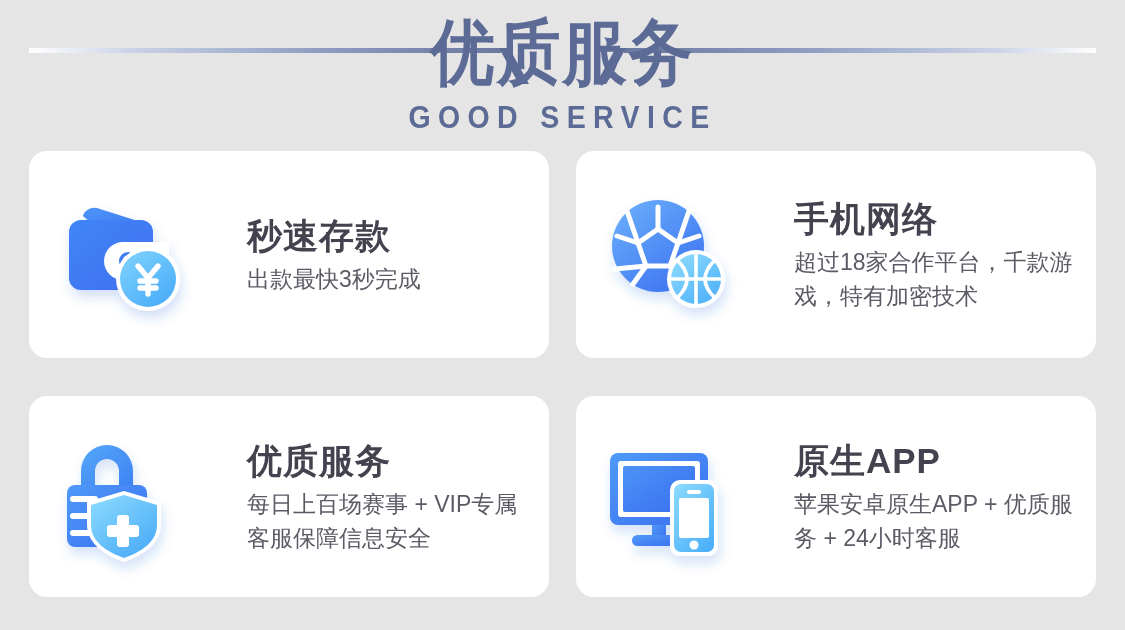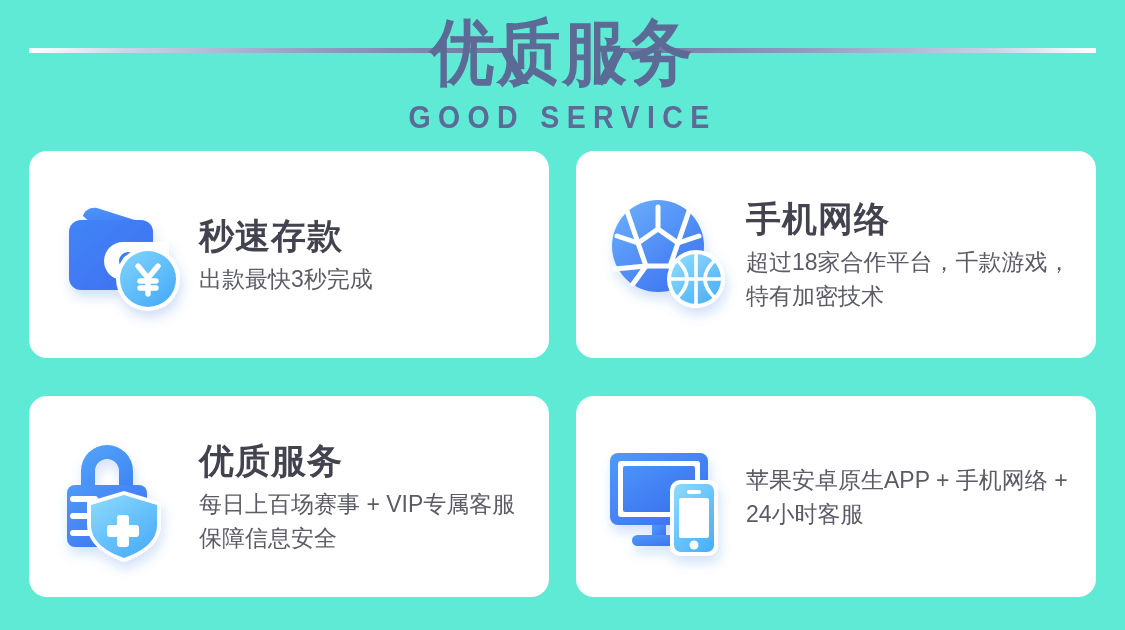--- a/index.html
+++ b/index.html
@@ -2,21 +2,21 @@
 <html><head>
 <meta charset="utf-8">
 <style>
   * { box-sizing: border-box; margin: 0; padding: 0; }
   html, body {
     width: 1125px; height: 630px;
     background: #000000;
     font-family: "Liberation Sans", "DejaVu Sans", sans-serif;
     overflow: hidden;
   }
-  .page { position: relative; width: 1125px; height: 630px; background:#5eead4; }
+  .page { position: relative; width: 1125px; height: 630px; background:#e5e5e5; }
 
   
   .header { position: absolute; left: 0; top: 0; width: 1125px; height: 146px; }
 
   .rule { position: absolute; top: 48px; height: 5px; }
   .rule-left {
     left: 29px; width: 472px;
     background: linear-gradient(90deg, #ffffff 0%, #c9d2e6 22%, #8f9cc0 62%, #6b789f 100%);
   }
   .rule-right {
@@ -53,20 +53,21 @@
     grid-template-rows: 207px 201px;
     column-gap: 27px; row-gap: 38px;
   }
   .card {
     background: #ffffff;
     border-radius: 18px;
     display: flex;
     align-items: center;
     padding: 0 22px 0 26px;
     overflow: hidden;
+    gap: 48px;
   }
   .icon-wrap {
     flex: 0 0 auto;
     width: 132px; height: 132px;
     position: relative;
     margin-right: 12px;
   }
   .card-text { flex: 1 1 auto; min-width: 0; }
   .card-title {
     font-size: 35px; line-height: 44px; font-weight: 700;
@@ -259,18 +260,19 @@
             <rect x="30" y="104" width="54" height="11" rx="5.5" fill="url(#g-mon)"></rect>
             <rect x="68" y="49" width="48" height="76" rx="10" fill="#ffffff"></rect>
             <rect x="72" y="53" width="40" height="68" rx="7" fill="url(#g-phone)"></rect>
             <rect x="85" y="59" width="14" height="4" rx="2" fill="#ffffff"></rect>
             <rect x="77" y="67" width="30" height="40" rx="2" fill="#ffffff"></rect>
             <circle cx="92" cy="114" r="4.5" fill="#ffffff"></circle>
           </g>
         </svg>
       </div>
       <div class="card-text">
-        <div class="card-desc">苹果安卓原生APP + 手机网络 + 24小时客服</div>
+        <div class="card-title">原生APP</div>
+        <div class="card-desc">苹果安卓原生APP + 优质服务 + 24小时客服</div>
       </div>
     </div>
 
   </div>
 </div>
 
 </body></html>

